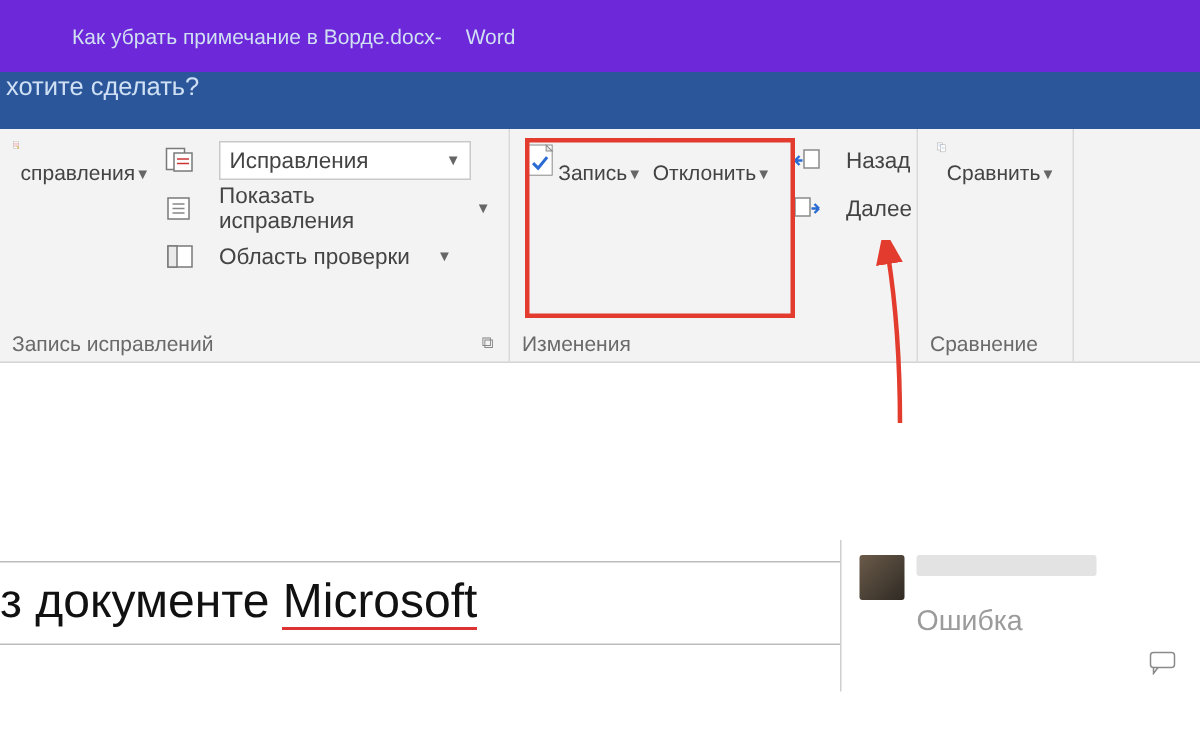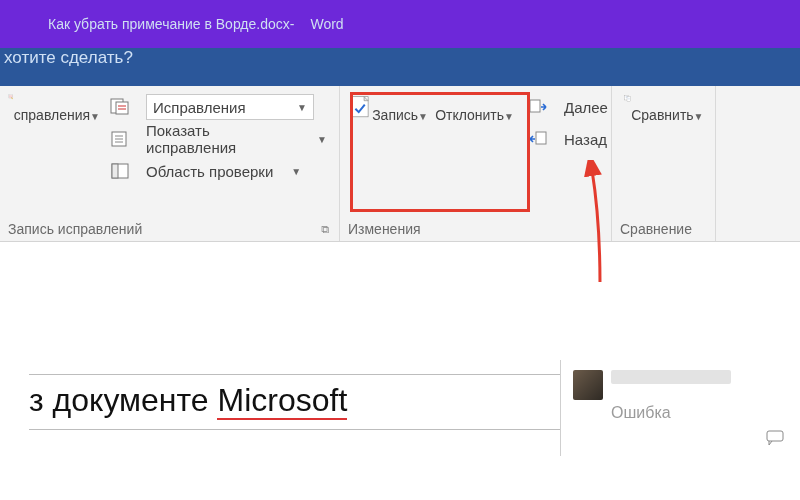--- a/index.html
+++ b/index.html
@@ -25,31 +25,31 @@
 
   .stack { display: flex; flex-direction: column; gap: 2px; }
   .row { display: flex; align-items: center; height: 30px; gap: 16px; padding: 0 4px; font-size: 15px; color: #444; }
   .row .mini-icon { width: 20px; height: 18px; flex-shrink: 0; }
   .row .caret { font-size: 10px; color: #666; margin-left: 2px; }
   .combo { border: 1px solid #c9c9c9; background: #fff; height: 26px; min-width: 168px; display: flex; align-items: center; padding: 0 6px; font-size: 15px; color: #444; justify-content: space-between; }
   .combo .caret { font-size: 10px; color: #666; }
 
   .highlight-box { position: absolute; border: 3px solid #e33b2e; pointer-events: none; }
 
-  .doc-area { position: absolute; left: 0; top: 282px; right: 0; bottom: 0; background: #fff; margin-left: 29px; }
+  .doc-area { position: absolute; left: 0; top: 282px; right: 0; bottom: 0; background: #fff; }
   .doc-text { position: absolute; left: 0px; top: 100px; font-family: "Times New Roman", serif; font-size: 32px; color: #111; }
   .doc-text .underline-red { border-bottom: 2px solid #d33; }
   .comment-line { position: absolute; left: 0; top: 92px; width: 560px; height: 56px; border-top: 1px solid #bdbdbd; border-bottom: 1px solid #bdbdbd; }
 
   .comment-box { position: absolute; left: 560px; top: 360px; width: 238px; border-left: 1px solid #cfcfcf; padding: 10px 10px 6px 12px; background: #fff; }
   .comment-head { display: flex; gap: 8px; align-items: flex-start; }
   .avatar { width: 30px; height: 30px; background: linear-gradient(135deg,#6b5b4a,#2f2a24); border-radius: 2px; }
   .comment-meta { flex: 1; }
   .comment-name { height: 14px; background: #e3e3e3; border-radius: 2px; width: 120px; margin-bottom: 4px; }
-  .comment-text { font-size: 16px; color: #9b9b9b; margin-top: 20px; }
+  .comment-text { font-size: 19px; color: #9b9b9b; margin-top: 20px; }
   .reply { text-align: right; margin-top: 8px; }
   .reply-icon { display:inline-block; width:22px; height:16px; }
 
   .arrow-svg { position: absolute; pointer-events: none; }
 
   svg { display: block; }
 </style>
 </head>
 <body>
 
@@ -141,34 +141,34 @@
               <path d="M12 14 l12 12 M24 14 l-12 12" stroke="#d23b2e" stroke-width="3"></path>
             </svg>
         </span>
         <span class="lbl">Отклонить</span>
         <span class="caret">▼</span>
       </div>
       <div class="stack" style="margin-left:4px">
         <div class="row">
           <span class="mini-icon">
             <svg viewBox="0 0 20 18">
+                <rect x="8" y="2" width="10" height="12" fill="#fff" stroke="#8a8a8a"></rect>
+                <path d="M7 9 l-5 0 M2 9 l3 -3 M2 9 l3 3" stroke="#2a6bd4" stroke-width="1.6" fill="none"></path>
+              </svg>
+          </span>
+          <span>Назад</span>
+        </div>
+        <div class="row">
+          <span class="mini-icon">
+            <svg viewBox="0 0 20 18">
                 <rect x="2" y="2" width="10" height="12" fill="#fff" stroke="#8a8a8a"></rect>
                 <path d="M13 9 l5 0 M18 9 l-3 -3 M18 9 l-3 3" stroke="#2a6bd4" stroke-width="1.6" fill="none"></path>
               </svg>
           </span>
           <span>Далее</span>
-        </div>
-        <div class="row">
-          <span class="mini-icon">
-            <svg viewBox="0 0 20 18">
-                <rect x="8" y="2" width="10" height="12" fill="#fff" stroke="#8a8a8a"></rect>
-                <path d="M7 9 l-5 0 M2 9 l3 -3 M2 9 l3 3" stroke="#2a6bd4" stroke-width="1.6" fill="none"></path>
-              </svg>
-          </span>
-          <span>Назад</span>
         </div>
       </div>
     </div>
     <div class="group-label">Изменения</div>
   </div>
 
   <div class="group" style="width:104px">
     <div class="group-body" style="justify-content:center">
       <div class="bigbtn">
         <span class="icon">

